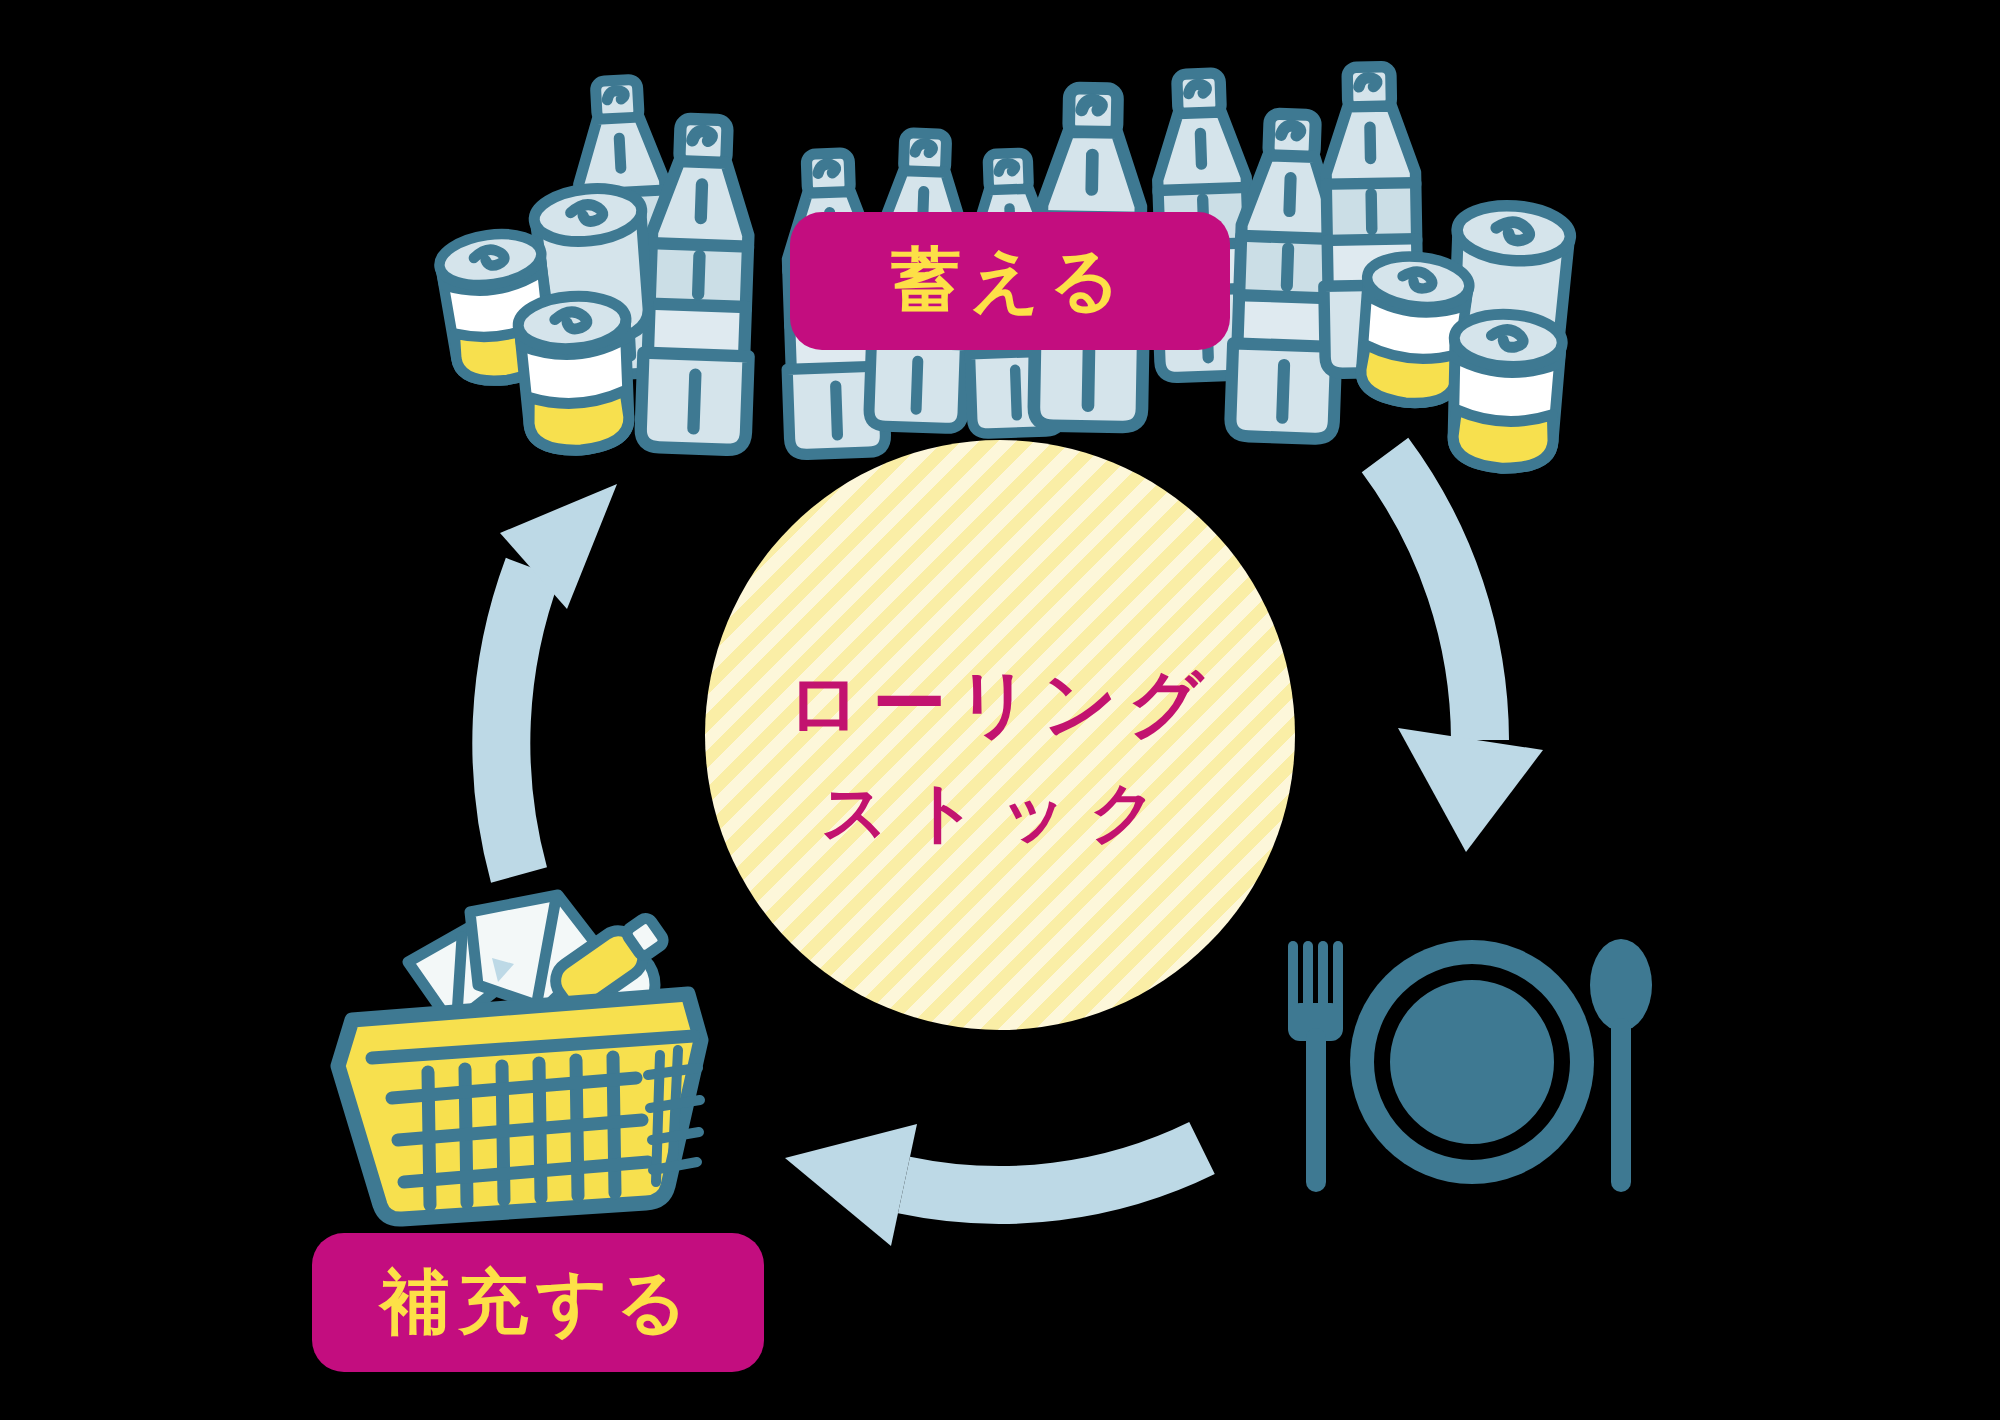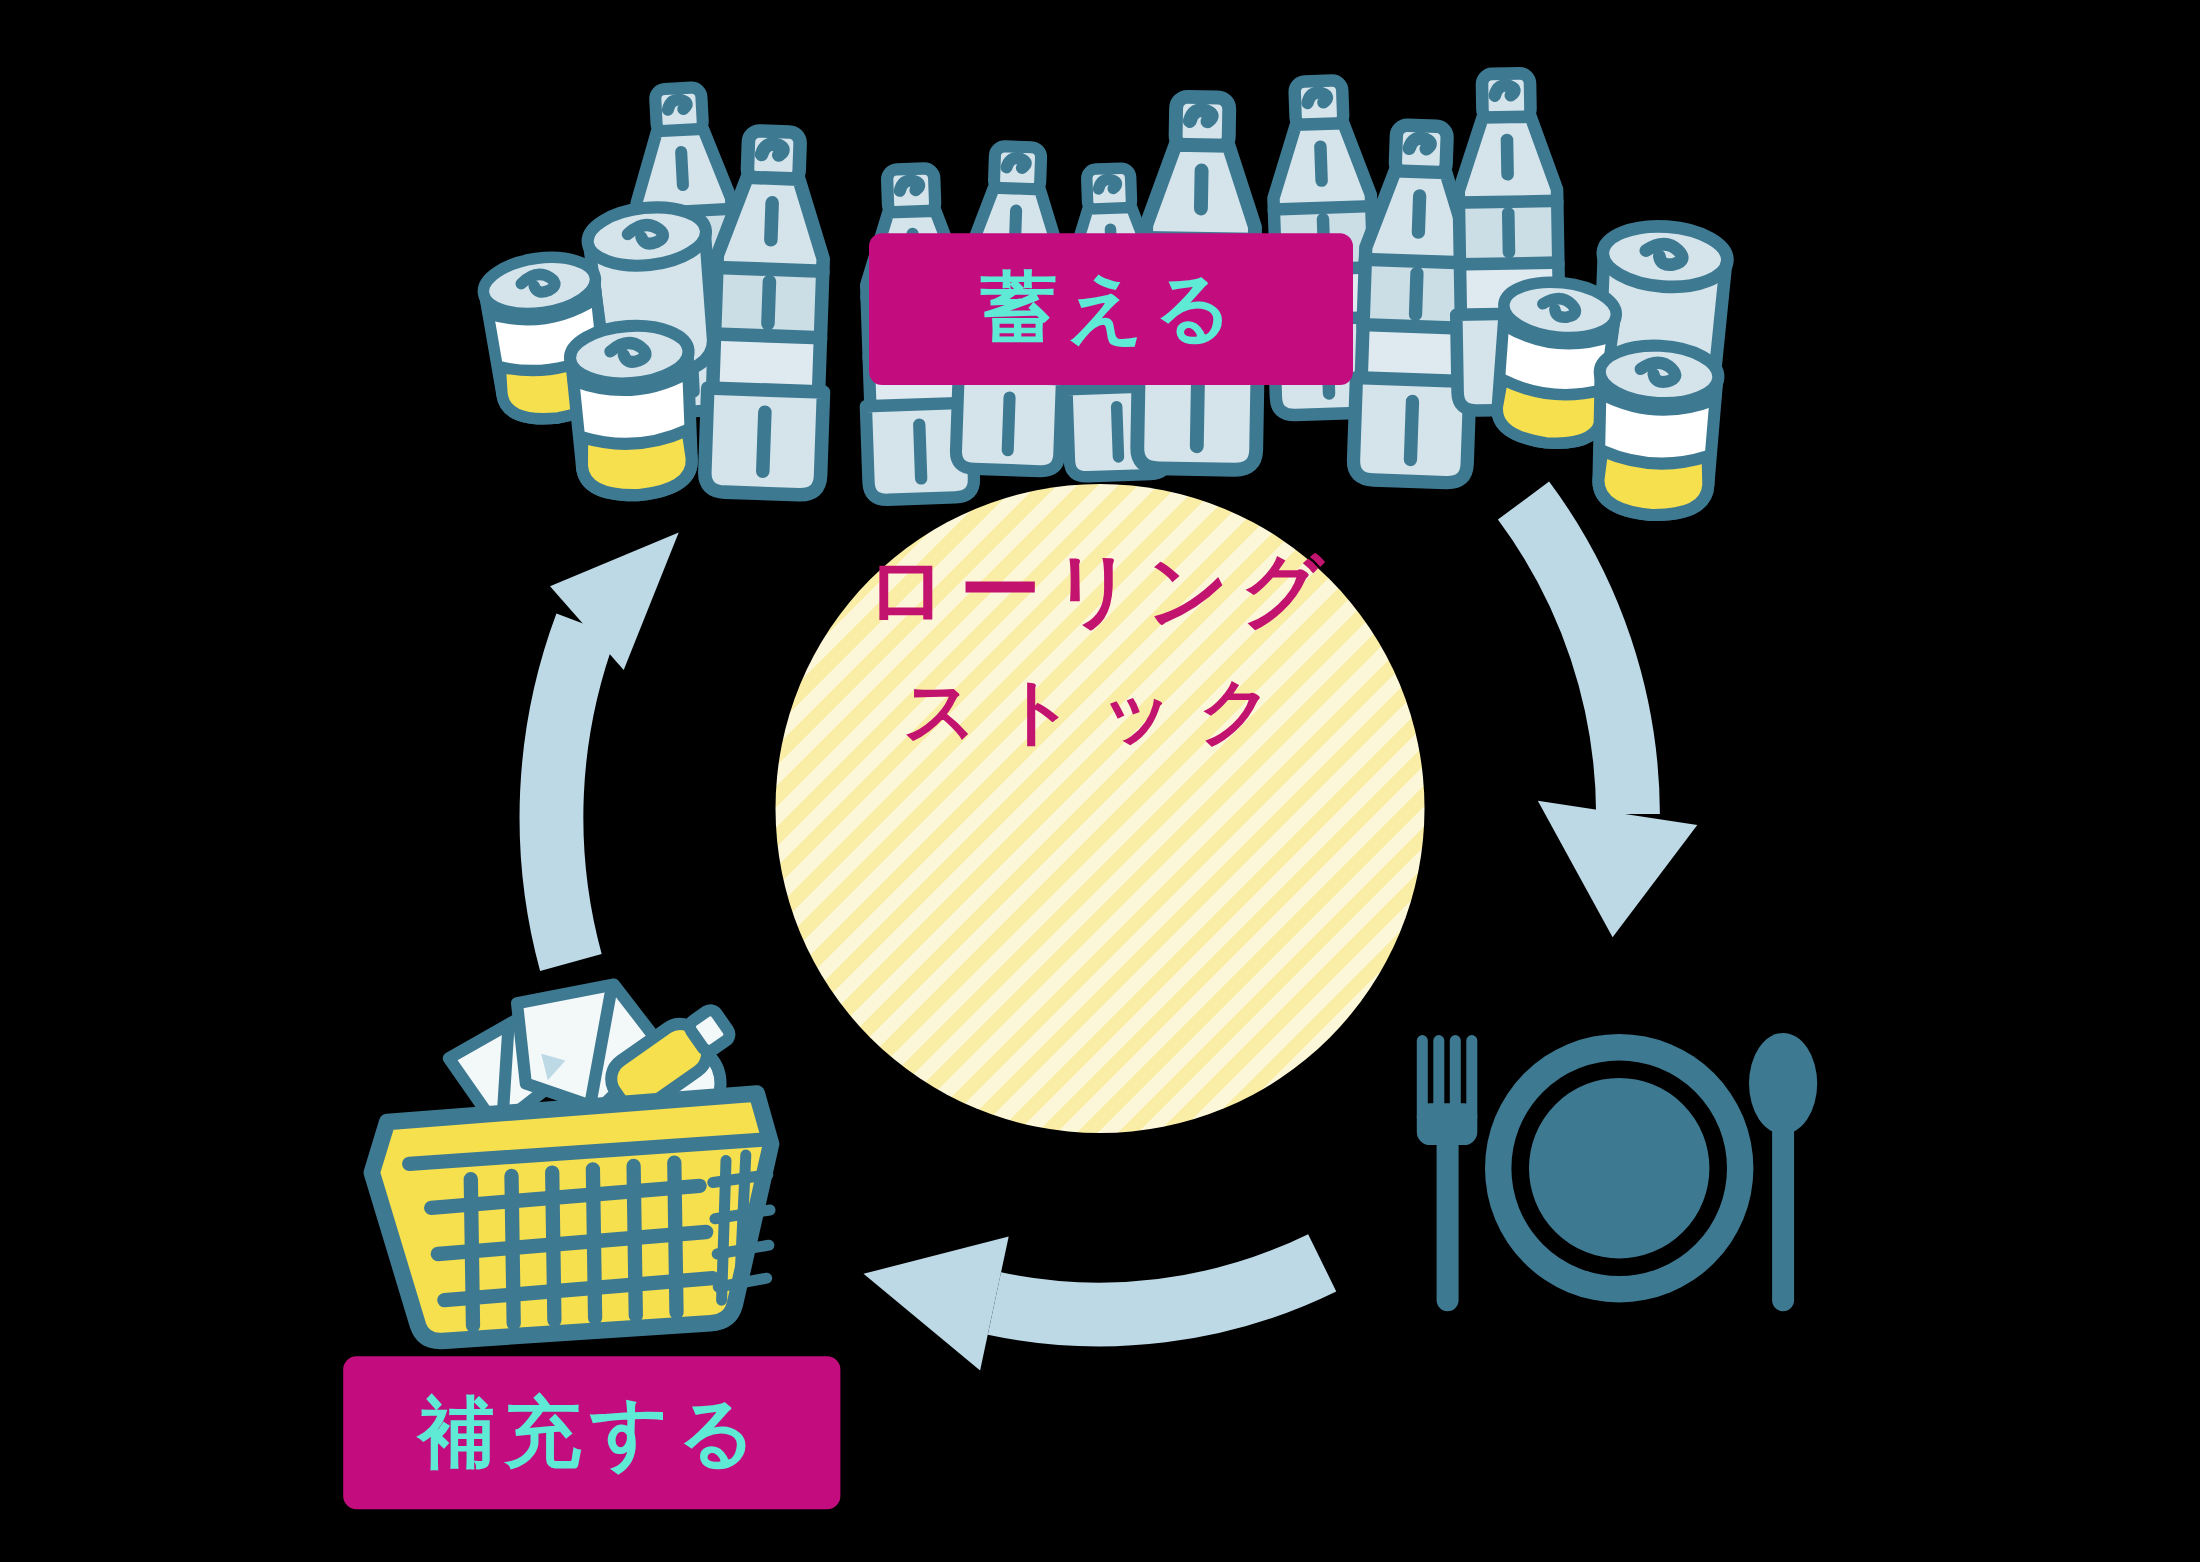--- a/index.html
+++ b/index.html
@@ -4,33 +4,33 @@
 <style>
   html,body{margin:0;padding:0;background:#000;}
   .stage{
     position:relative;width:2000px;height:1420px;background:#000;overflow:hidden;
     font-family:"Liberation Sans","DejaVu Sans",sans-serif;
   }
   
   .cycle-circle{
     position:absolute;left:705px;top:440px;width:590px;height:590px;border-radius:50%;
     background:repeating-linear-gradient(135deg,#fdf7da 0 13px,#faeea6 13px 26px);
-    display:flex;flex-direction:column;align-items:center;justify-content:flex-start;
+    display:flex;flex-direction:column;align-items:center;justify-content:center;
     z-index:1;
   }
   .cycle-title{
     color:#c2136f;font-weight:bold;text-align:center;line-height:1.55;
     padding-top:40px;
   }
   .cycle-title .l1{font-size:74px;letter-spacing:10px;display:block;}
   .cycle-title .l2{font-size:66px;letter-spacing:22px;display:block;}
   svg.art{position:absolute;left:0;top:0;z-index:2;}
   
   .step-label{
-    position:absolute;background:#c30d7f;border-radius:12px;color:#5eead4;
+    position:absolute;background:#c30d7f;border-radius:32px;color:#fde047;
     display:flex;align-items:center;justify-content:center;
     font-weight:bold;font-size:70px;letter-spacing:8px;z-index:3;
   }
   .label-store{left:790px;top:212px;width:440px;height:138px;}
   .label-eat{left:1253px;top:1232px;width:450px;height:140px;}
   .label-replenish{left:312px;top:1233px;width:452px;height:139px;}
 
   
   .ol{stroke:#3e7992;stroke-width:11;stroke-linejoin:round;stroke-linecap:round;}
   .bfill{fill:#d5e4eb;}

